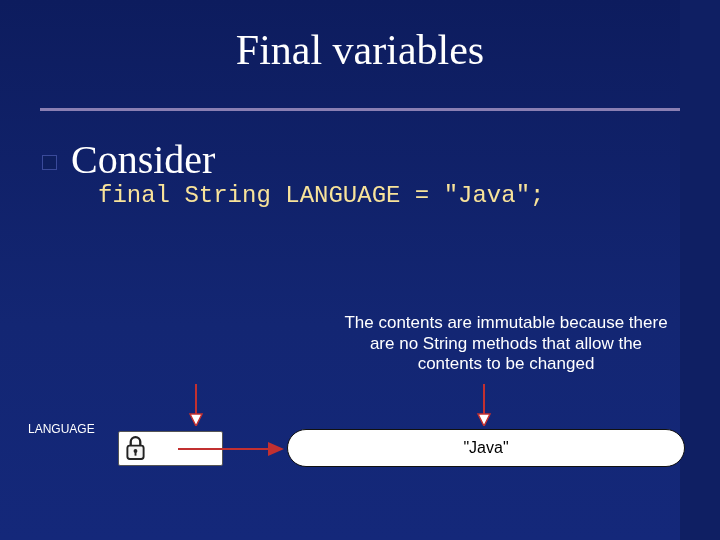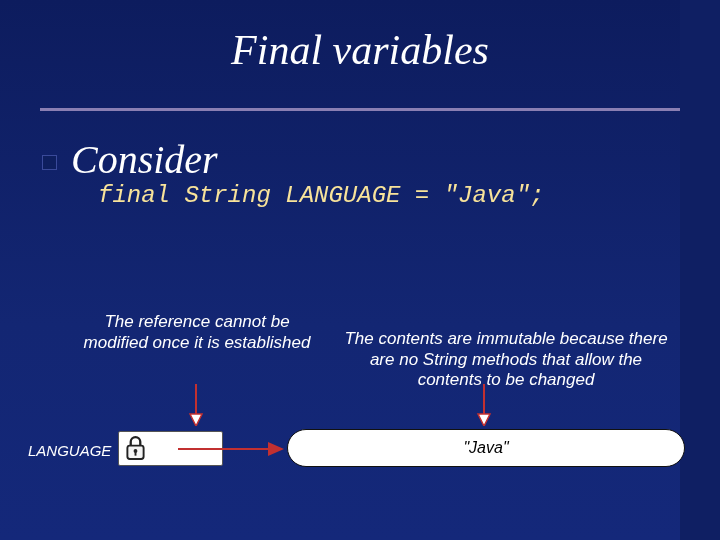--- a/index.html
+++ b/index.html
@@ -10,21 +10,20 @@
     background: #0f1f63;
     font-family: Arial, Helvetica, sans-serif;
     color: #fff;
     overflow: hidden;
   }
   .slide {
     position: relative;
     width: 680px;
     height: 540px;
     background: linear-gradient(180deg, #0d1c5e 0%, #132673 60%, #14287a 100%);
-    font-style: italic;
   }
   .title {
     position: absolute;
     top: 26px;
     left: 0;
     width: 720px;
     text-align: center;
     font-family: "Times New Roman", Times, serif;
     font-size: 42px;
     font-weight: 400;
@@ -71,33 +70,33 @@
     top: 312px;
     left: 82px;
     width: 230px;
     text-align: center;
     font-size: 17px;
     color: #fff;
     line-height: 1.22;
   }
   .note-right {
     position: absolute;
-    top: 329px;
+    top: 313px;
     left: 336px;
     width: 340px;
     text-align: center;
     font-size: 17px;
     color: #fff;
     line-height: 1.22;
   }
   .lang-label {
     position: absolute;
-    top: 442px;
+    top: 422px;
     left: 28px;
-    font-size: 15px;
+    font-size: 12px;
     color: #fff;
   }
   .ref-box {
     position: absolute;
     top: 431px;
     left: 118px;
     width: 105px;
     height: 35px;
     background: #fff;
     border: 1px solid #555;
@@ -159,21 +158,20 @@
 
   <div class="underline"></div>
 
   <div class="bullet-row">
     <div class="bullet"></div>
     <div class="consider">Consider</div>
   </div>
 
   <div class="code">final String LANGUAGE = "Java";</div>
 
-  <div class="note-left">The reference cannot be modified once it is established</div>
   <div class="note-right">The contents are immutable because there are no String methods that allow the contents to be changed</div>
 
   <svg class="arrow-down-left" viewBox="0 0 20 44">
     <line x1="10" y1="2" x2="10" y2="34" stroke="#c23030" stroke-width="2"></line>
     <polygon points="10,44 4,32 16,32" fill="#fff" stroke="#c23030" stroke-width="1.5"></polygon>
   </svg>
 
   <svg class="arrow-down-right" viewBox="0 0 20 44">
     <line x1="10" y1="2" x2="10" y2="34" stroke="#c23030" stroke-width="2"></line>
     <polygon points="10,44 4,32 16,32" fill="#fff" stroke="#c23030" stroke-width="1.5"></polygon>

